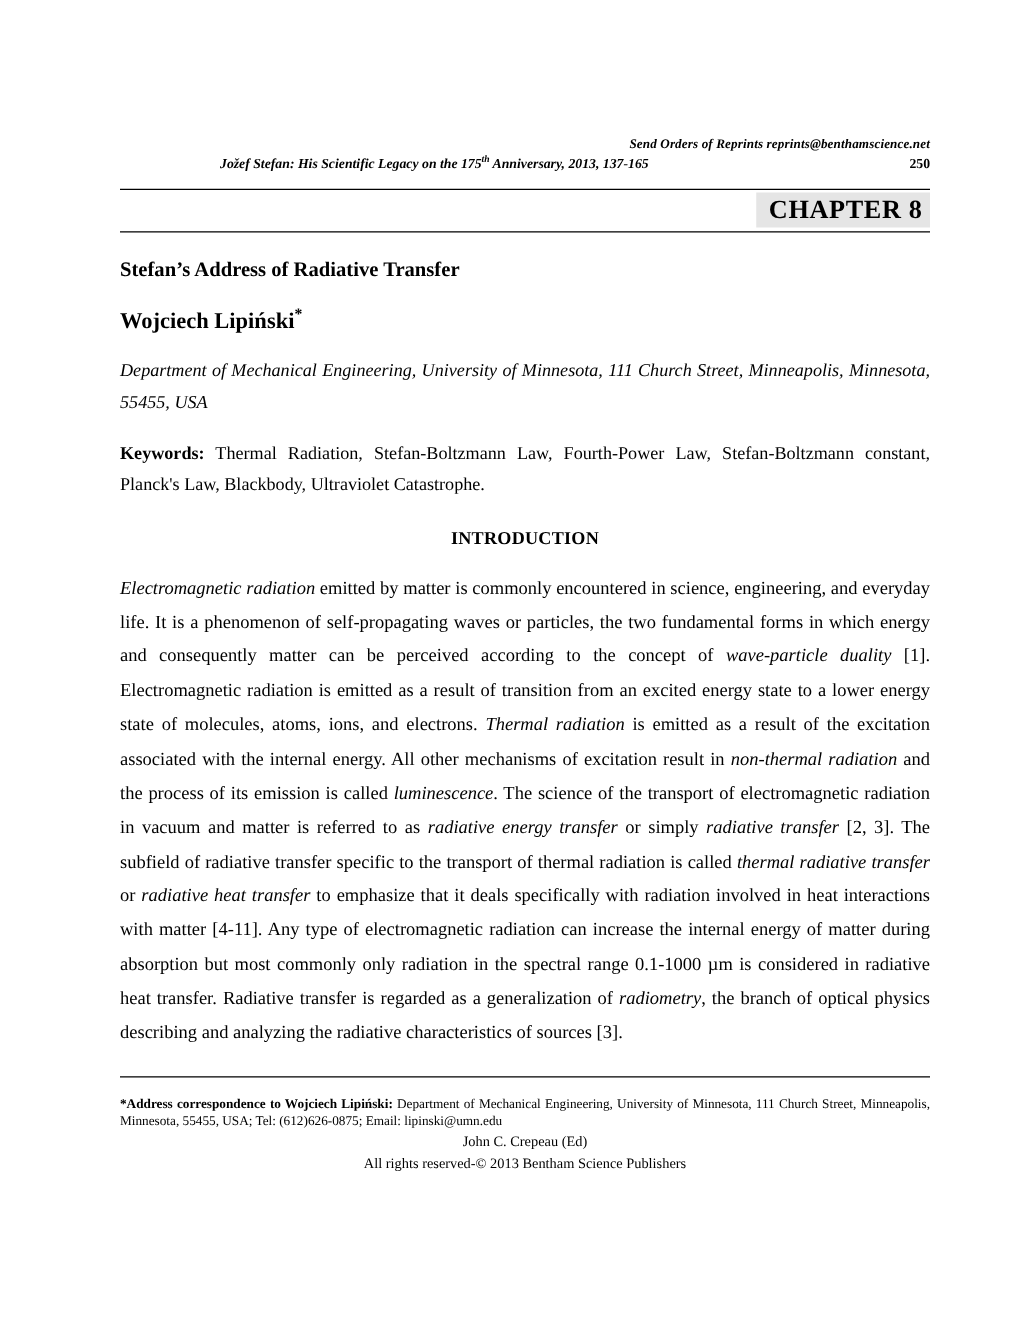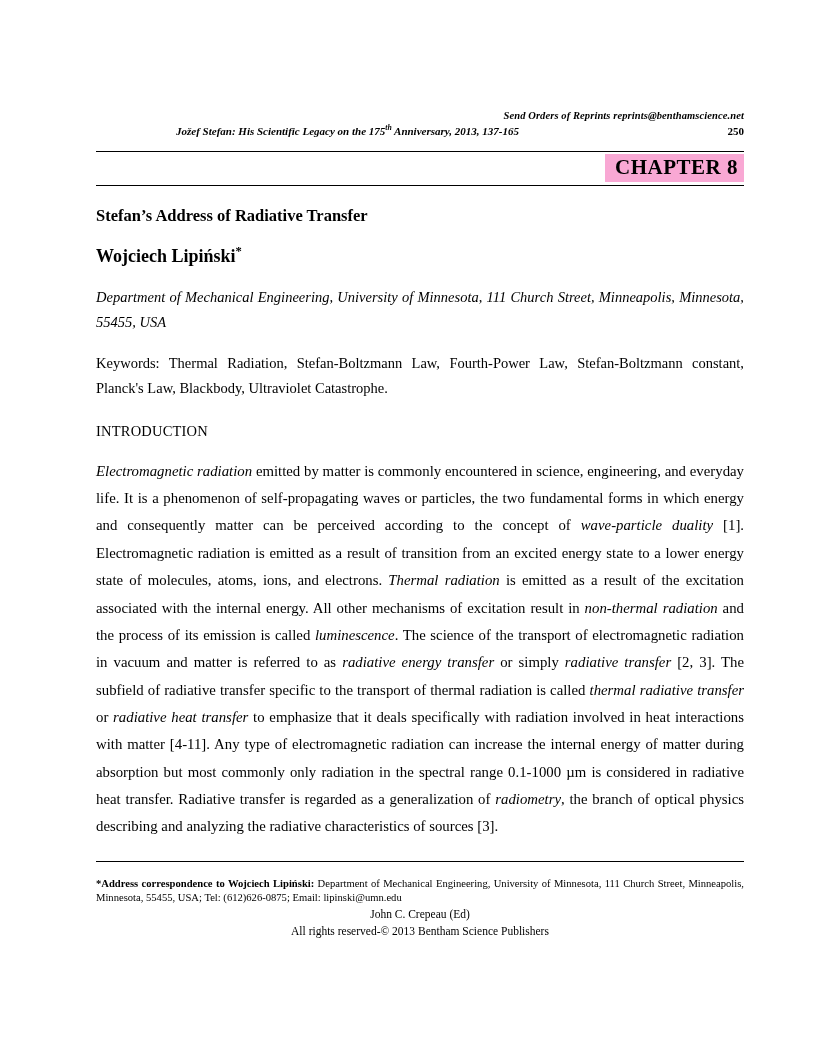--- a/index.html
+++ b/index.html
@@ -53,21 +53,21 @@
   }
   .chapter-band {
     margin-top: 14px;
     border-top: 1.6px solid #000;
     border-bottom: 1.6px solid #000;
     padding: 2px 0 3px 0;
     text-align: right;
   }
   .chapter-label {
     display: inline-block;
-    background: #f9a8d4;
+    background: #e5e5e5;
     font-weight: bold;
     font-size: 21px;
     letter-spacing: 0.5px;
     padding: 1px 6px 2px 10px;
   }
   .chapter-title {
     font-weight: bold;
     font-size: 16.5px;
     margin-top: 20px;
   }
@@ -83,27 +83,28 @@
     line-height: 1.72;
     text-align: justify;
   }
   .keywords {
     font-size: 14.5px;
     margin-top: 16px;
     line-height: 1.72;
     text-align: justify;
   }
   .keywords b {
-    font-weight: normal;
+    font-weight: bold;
   }
   .section-head {
-    font-weight: normal;
+    font-weight: bold;
     font-size: 14.5px;
     margin-top: 22px;
     letter-spacing: 0.2px;
+    text-align: center;
   }
   .body-par {
     font-size: 14.8px;
     line-height: 1.85;
     margin-top: 18px;
     text-align: justify;
   }
   .body-par i {
     font-style: italic;
   }

